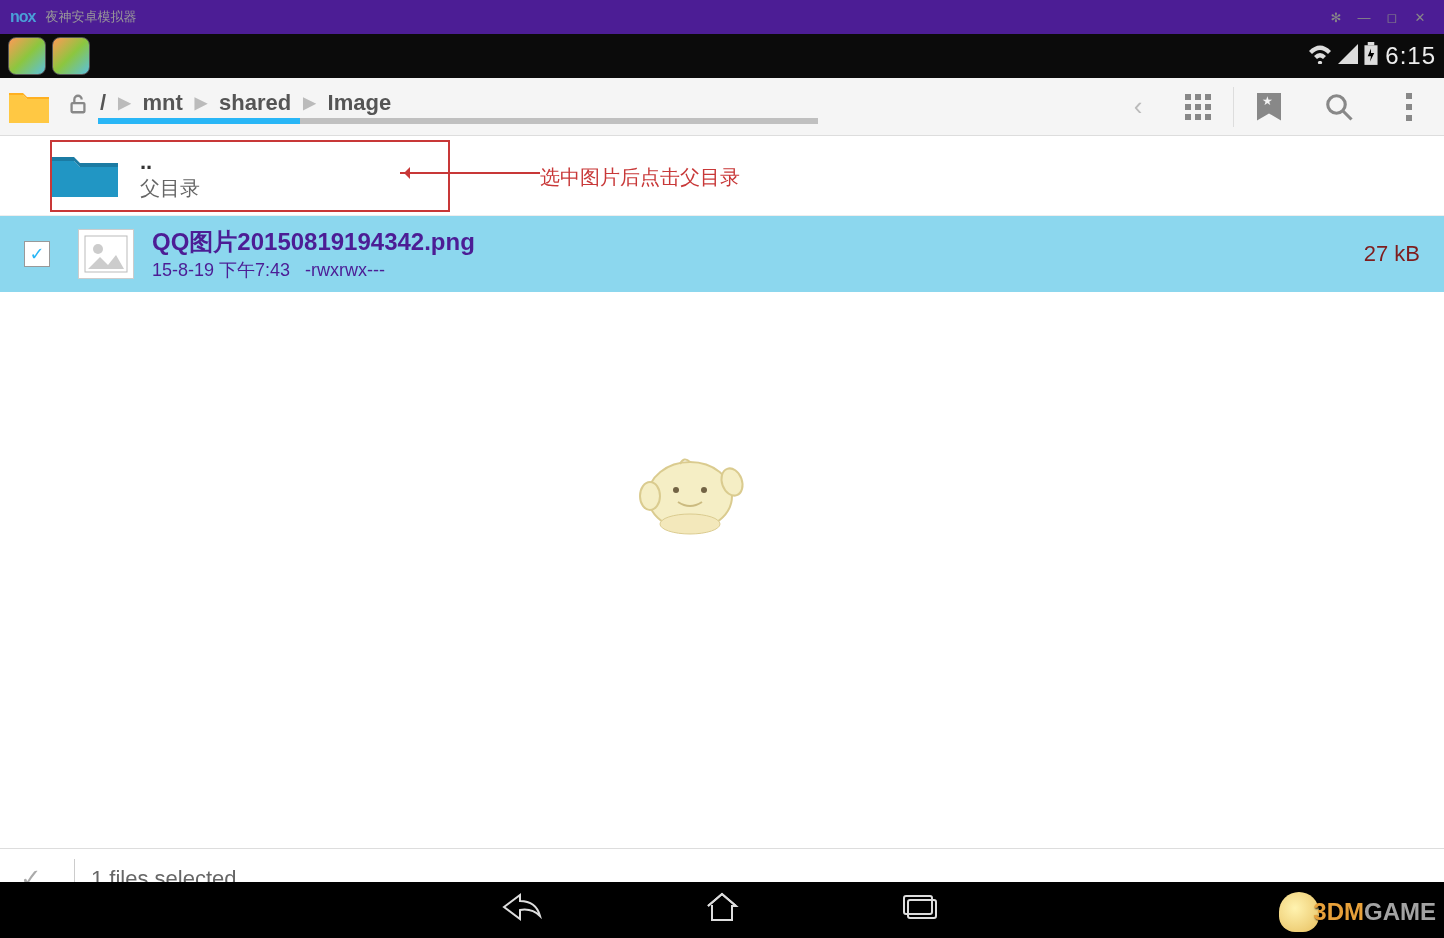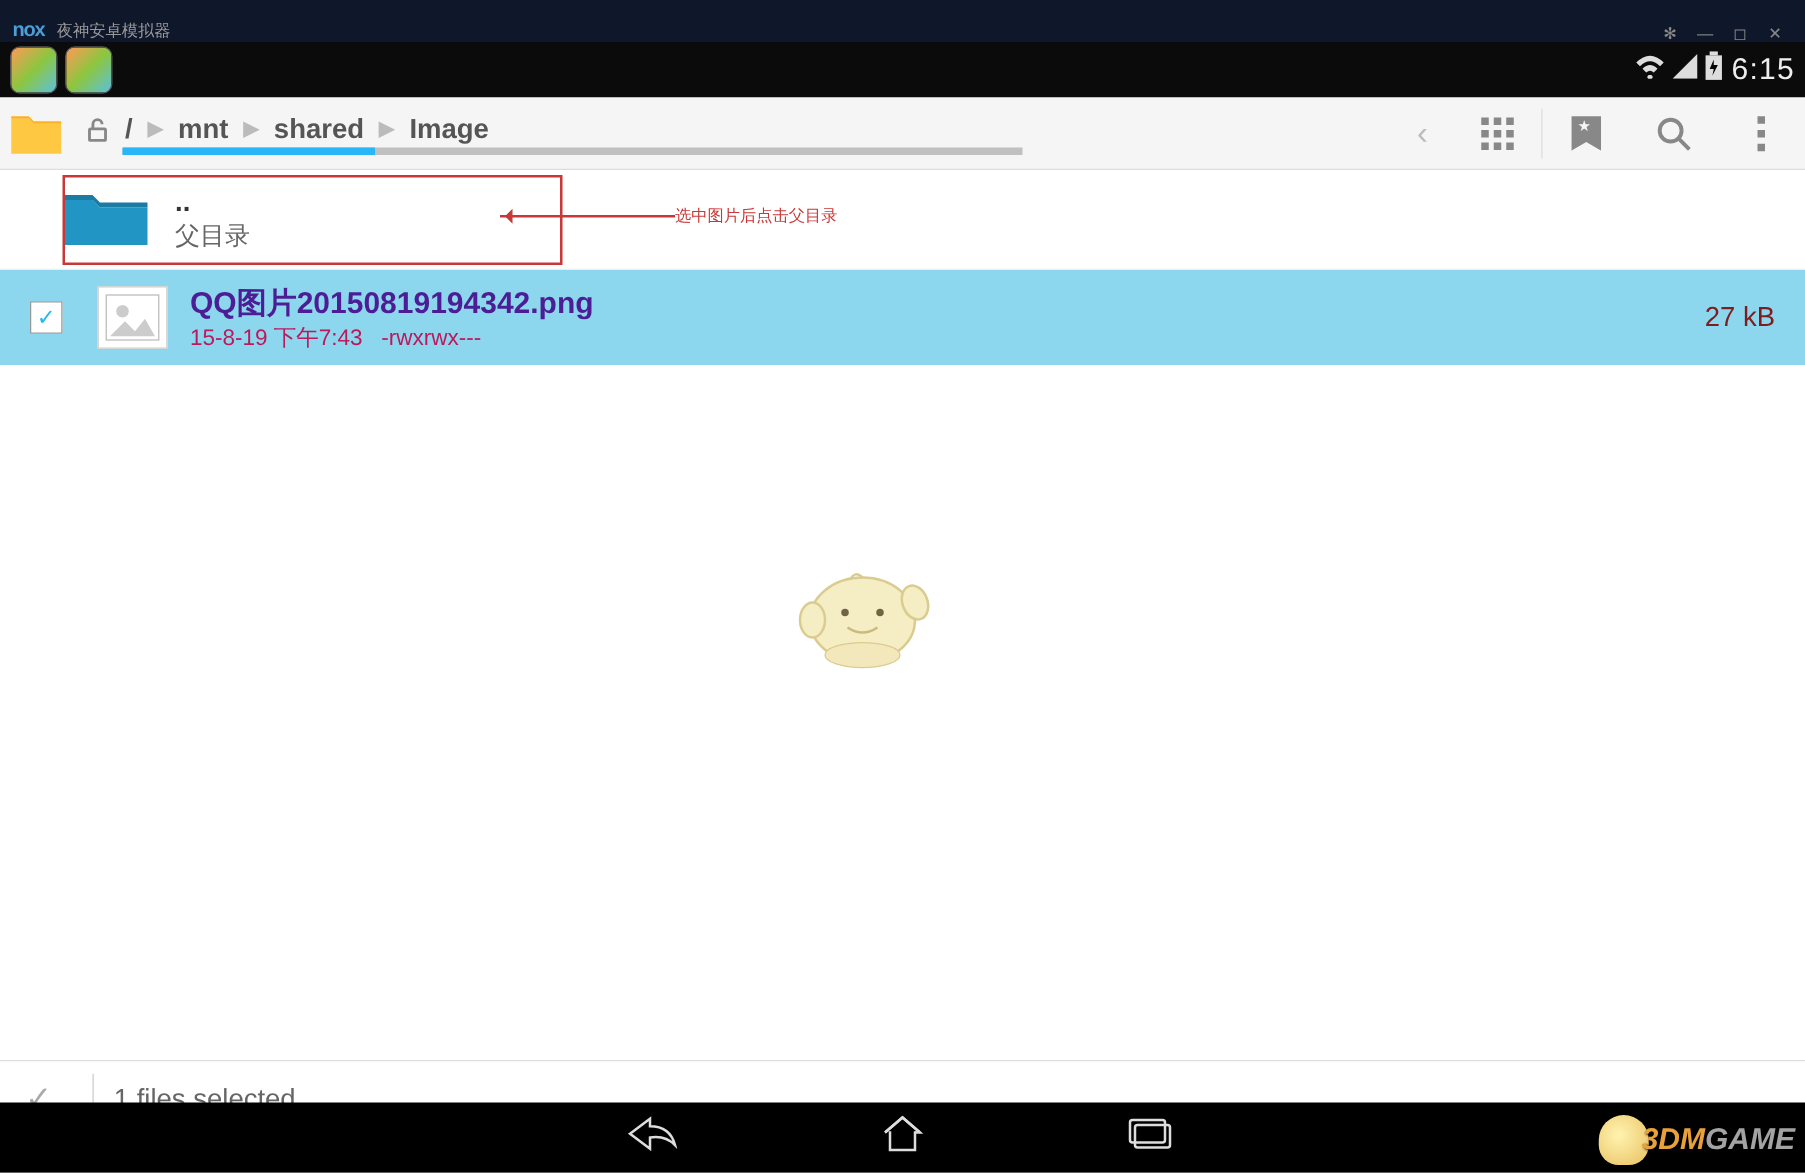--- a/index.html
+++ b/index.html
@@ -1,18 +1,18 @@
 <!DOCTYPE html>
 <html><head>
 <meta charset="utf-8">
 <style>
 * { margin: 0; padding: 0; box-sizing: border-box; }
 body { font-family: Arial, "Microsoft YaHei", sans-serif; background: #000; width: 1444px; height: 938px; overflow: hidden; position: relative; }
 
-.window-titlebar { height: 34px; background: #0f172a; display: flex; align-items: flex-end; padding: 0 10px; color: #999; font-size: 13px; }
+.window-titlebar { height: 34px; background: #4c1d95; display: flex; align-items: center; padding: 0 10px; color: #999; font-size: 13px; }
 .nox-logo { color: #4a9fd8; font-weight: bold; font-size: 16px; letter-spacing: -1px; margin-right: 10px; }
 .titlebar-spacer { flex: 1; }
 .titlebar-btn { width: 28px; text-align: center; color: #888; cursor: pointer; font-size: 13px; }
 
 .launcher-bar { height: 44px; background: #0b0b0b; display: flex; align-items: center; padding: 0 8px; gap: 6px; }
 .launcher-icon { width: 38px; height: 38px; border-radius: 8px; background: linear-gradient(135deg,#ff9a56,#8cc63f,#5bc0de); border: 1px solid #555; }
 .status-icons { display: flex; align-items: center; gap: 5px; font-size: 20px; color: #ddd; }
 .status-time { font-size: 24px; color: #eee; letter-spacing: 1px; }
 
 .app-content { background: #fff; height: 830px; display: flex; flex-direction: column; }
@@ -35,41 +35,41 @@
 
 .parent-row { height: 80px; display: flex; align-items: center; padding: 0 14px 0 50px; border-bottom: 1px solid #eee; position: relative; }
 .parent-box { position: absolute; left: 50px; top: 4px; width: 400px; height: 72px; border: 2px solid #c83838; pointer-events: none; }
 .parent-folder-icon svg { width: 70px; height: 50px; }
 .parent-text { margin-left: 20px; }
 .parent-name { font-size: 22px; color: #333; font-weight: bold; }
 .parent-sub { font-size: 20px; color: #666; }
 
 .annotation-arrow { position: absolute; top: 36px; left: 400px; width: 140px; height: 2px; background: #c83838; }
 .annotation-arrow::before { content: ""; position: absolute; left: -2px; top: -5px; border: 6px solid transparent; border-right-color: #c83838; }
-.annotation-text { position: absolute; top: 28px; left: 540px; color: #c83838; font-size: 13px; text-align: center; }
+.annotation-text { position: absolute; top: 28px; left: 540px; color: #c83838; font-size: 20px; text-align: center; }
 
 .file-row { height: 76px; background: #8cd7ee; display: flex; align-items: center; padding: 0 24px; }
 .checkbox { width: 26px; height: 26px; background: #fff; border: 1px solid #999; display: flex; align-items: center; justify-content: center; margin-right: 28px; color: #29b6f6; font-size: 18px; }
 .file-thumb { width: 56px; height: 50px; background: #fff; border: 1px solid #ccc; display:flex; align-items:center; justify-content:center; margin-right: 18px; font-size: 24px; color:#888; }
 .file-info { flex: 1; }
 .file-name { font-size: 24px; color: #4c1d95; font-weight: bold; }
-.file-meta { font-size: 18px; color: #be185d; }
+.file-meta { font-size: 18px; color: #4c1d95; }
 .file-size { font-size: 22px; color: #7f1d1d; }
 
 .mascot { position: absolute; top: 300px; left: 620px; width: 140px; height: 100px; opacity: .95; }
 
 .selection-bar { height: 60px; background: #fff; border-top: 1px solid #ddd; display: flex; align-items: center; padding: 0 20px; font-size: 22px; color: #666; }
 .selection-check { width: 40px; color: #aaa; font-size: 26px; margin-right: 14px; }
 .selection-sep { width: 1px; height: 40px; background: #ccc; margin-right: 16px; }
 
 .android-navbar { position: absolute; bottom: 0; left: 0; right: 0; height: 56px; background: #000; display: flex; align-items: center; justify-content: center; gap: 140px; }
 .android-nav-btn { color: #ddd; font-size: 26px; width: 60px; text-align: center; }
 .android-nav-btn svg { stroke: #ddd; fill: none; stroke-width: 2; }
 
-.watermark { position: absolute; bottom: 6px; right: 8px; font-size: 24px; font-weight: bold; font-style: italic; color: #fff; text-shadow: 1px 1px 2px #000; display: flex; align-items: center; }
+.watermark { position: absolute; bottom: 6px; right: 8px; font-size: 24px; font-weight: bold; color: #fff; text-shadow: 1px 1px 2px #000; display: flex; align-items: center; }
 .watermark .d3 { color: #e8a13a; }
 .watermark .g { color: #a3a3a3; }
 .watermark .mascot-small { width: 40px; height: 40px; background: radial-gradient(circle at 40% 40%, #fff3b0, #e8c060); border-radius: 50% 50% 40% 40%; margin-right: -6px; }
 
 .grid-icon { display: grid; grid-template-columns: repeat(3, 6px); grid-template-rows: repeat(3, 6px); gap: 4px; }
 .grid-icon span { background: #888; }
 
 .bookmark-icon { width: 24px; height: 28px; background: #888; clip-path: polygon(0 0, 100% 0, 100% 100%, 50% 75%, 0 100%); position: relative; }
 .bookmark-icon::after { content: "★"; position: absolute; top: 1px; left: 5px; color: #f5f5f5; font-size: 12px; }
 

